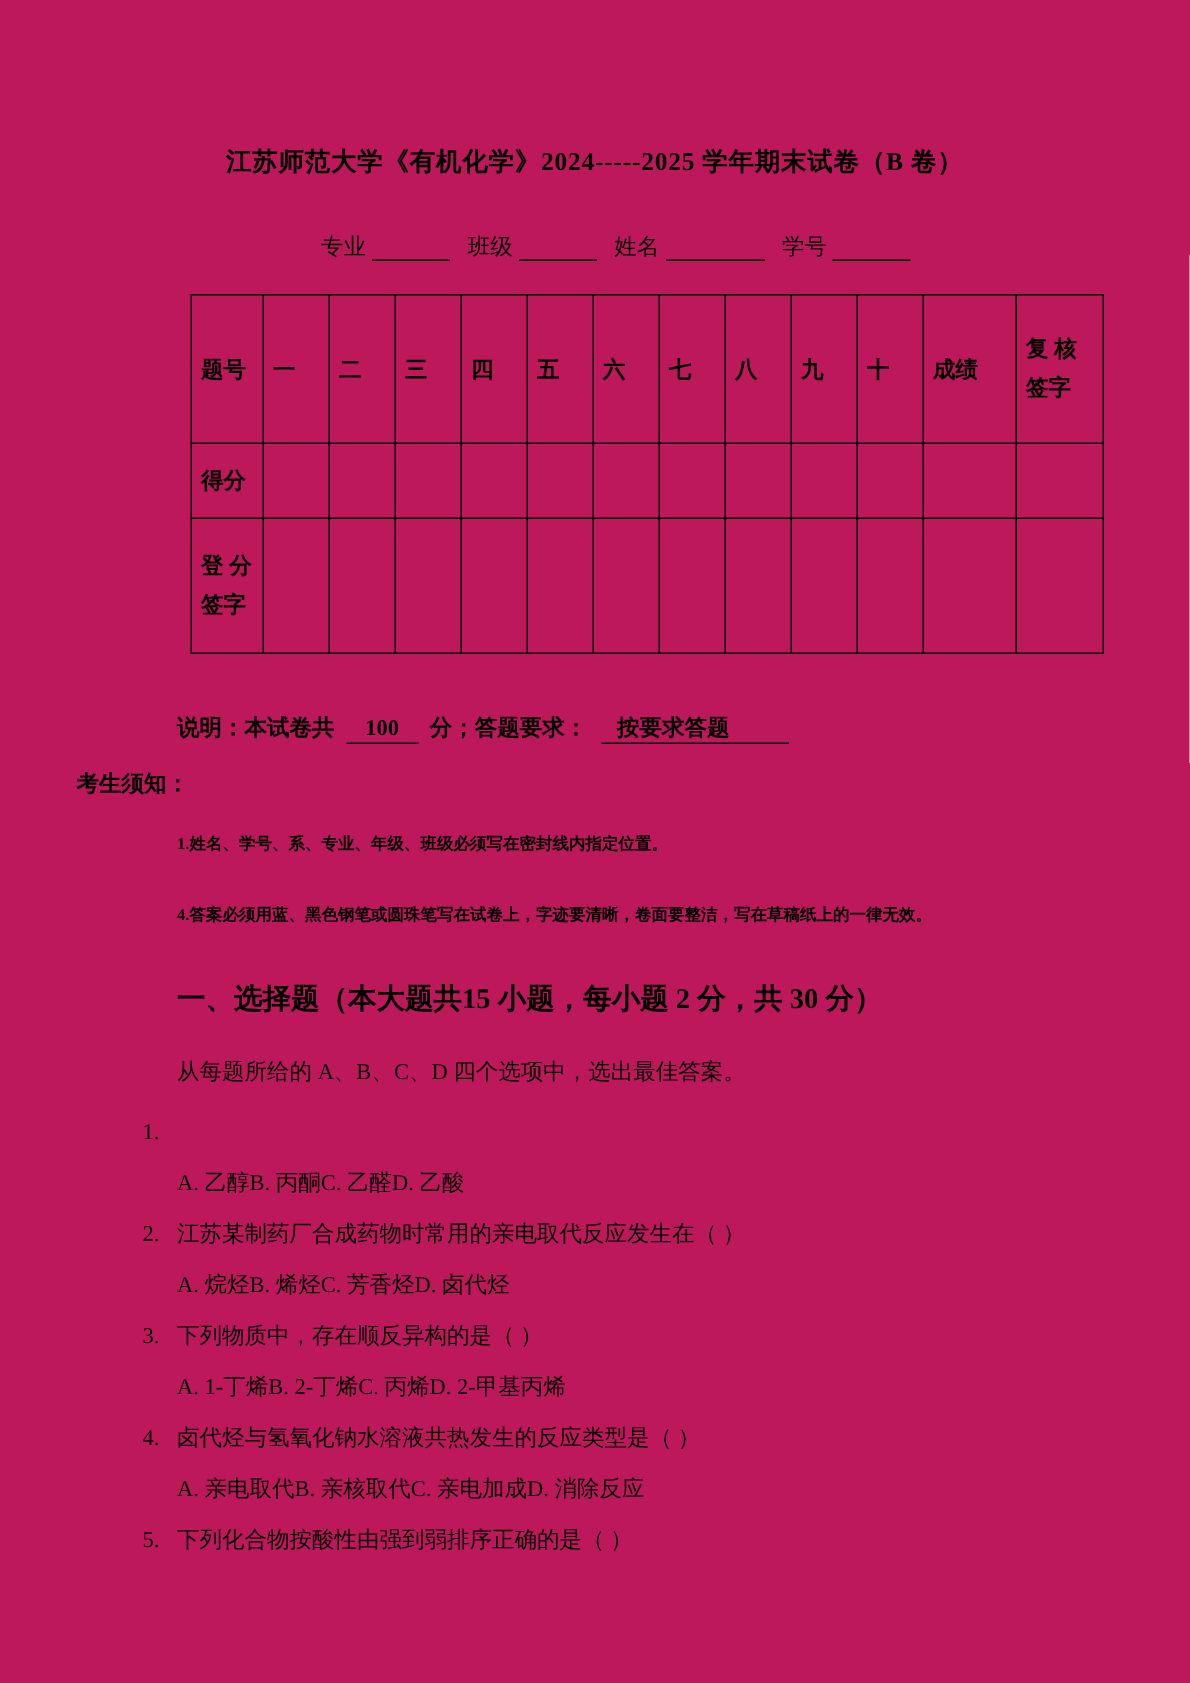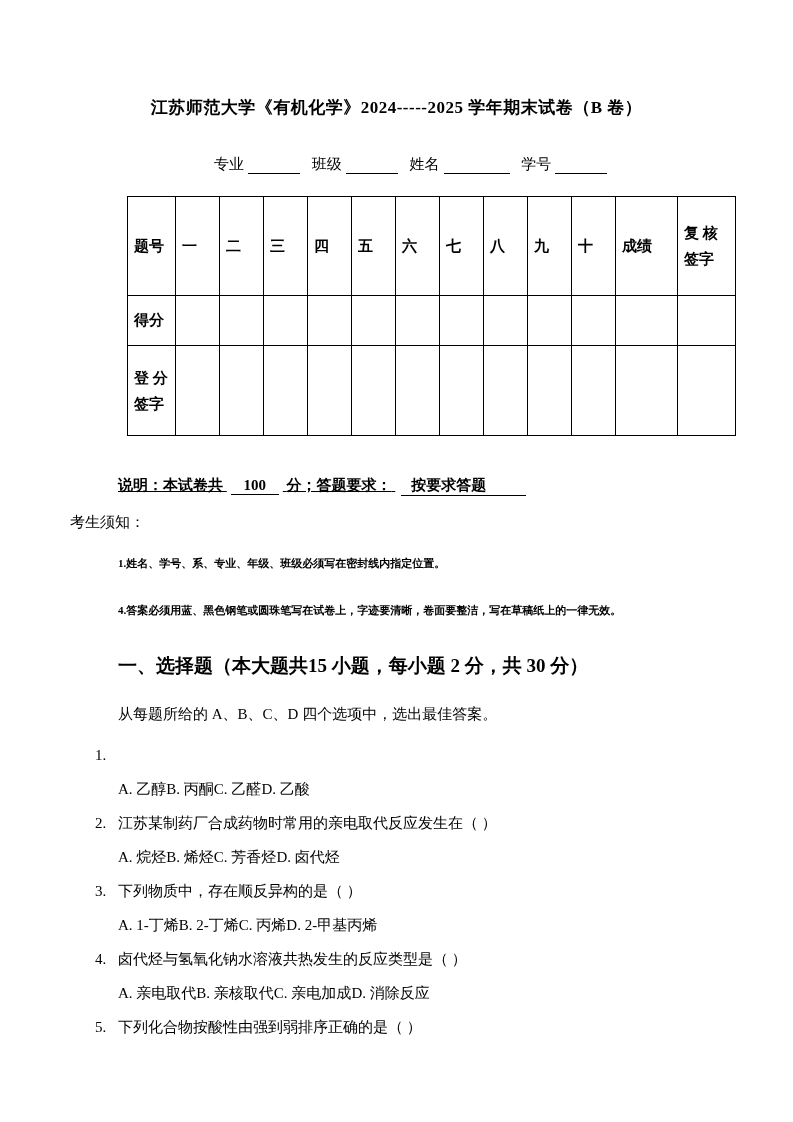--- a/index.html
+++ b/index.html
@@ -1,21 +1,21 @@
 <!DOCTYPE html>
 <html><head>
 <meta charset="utf-8">
 <style>
   * { margin:0; padding:0; box-sizing:border-box; }
   html,body { background:#e8e8e8; }
   .page {
     position:relative;
     width:793px; height:1122px;
     margin:0 auto;
-    background:#ffffff;
+    background:#be185d;
     overflow:hidden;
     color:#000;
     font-family:"Liberation Serif", serif;
   }
   .title {
     margin-top:96px;
     text-align:center;
     font-size:17px;
     font-weight:bold;
     letter-spacing:0.5px;
@@ -50,38 +50,37 @@
   }
   .row-head td { height:99px; }
   .row-score td { height:50px; }
   .row-sign td { height:90px; }
   .cell-2line div { line-height:26px; }
 
   .note-line {
     margin:40px 50px 0 118px;
     font-size:15px;
     font-weight:bold;
-    text-decoration:underline;
   }
   .u-score {
     display:inline-block;
     min-width:48px;
     text-align:center;
     border-bottom:1.5px solid #000;
     margin:0 4px;
   }
   .u-req {
     display:inline-block;
     border-bottom:1.5px solid #000;
     padding:0 40px 0 10px;
     margin-left:6px;
   }
   .notice-title {
-    margin:17px 0 0 70px;
-    font-size:15px; font-weight:normal;
+    margin:17px 0 0 51px;
+    font-size:15px; font-weight:bold;
   }
   .notice-item {
     margin:16px 50px 0 118px;
     font-size:11px; font-weight:bold;
     line-height:31px;
   }
   .notice-item.wrap { width:592px; }
 
   .section-title {
     margin:27px 0 0 118px;

